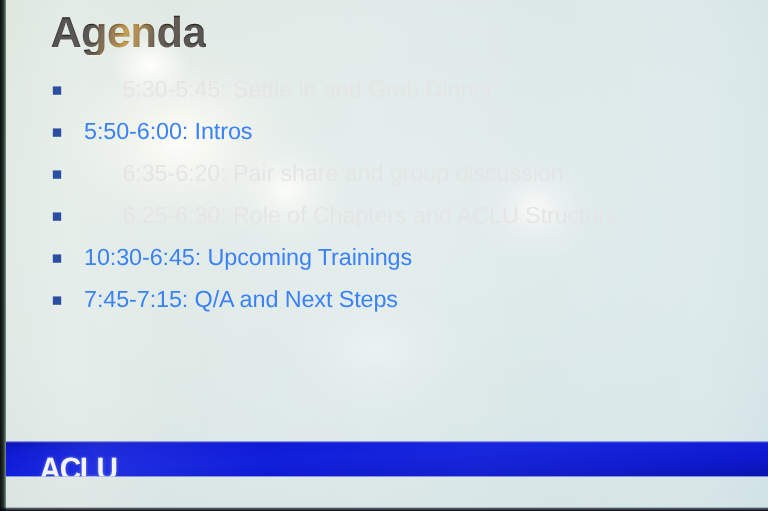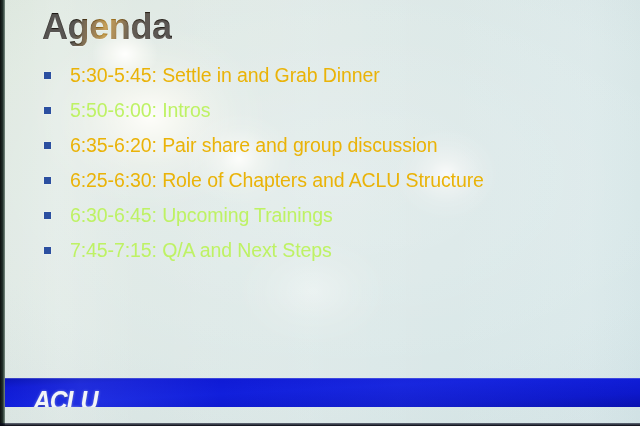--- a/index.html
+++ b/index.html
@@ -178,43 +178,42 @@
     width: 7px;
     height: 7px;
     margin-top: 14px;
     margin-right: 19px;
     background: #2b4fa0;
     box-shadow: 0 0 0 0.5px rgba(255,255,255,0.35);
   }
   .agenda-text {
     flex: 1 1 auto;
     font-size: 19.5px;
-    color: #bef264;
+    color: #3b82f6;
     letter-spacing: -0.1px;
     white-space: nowrap;
   }
   
-  .agenda-item[data-glare="strong"] .agenda-text { color: #eab308; }
+  .agenda-item[data-glare="strong"] .agenda-text { color: #e5e5e5; margin-left: 32px; }
 
   
   #aclu-bar {
     position: absolute;
     left: 4px;
-    top: 378px;
+    top: 368px;
     width: 636px;
     height: 29px;
     background: linear-gradient(177deg,
       #0a14b4 0%,
       #0f1ad4 16%,
       #111fdc 44%,
       #0d18cb 78%,
       #0a12b0 100%);
     box-shadow: inset 0 1px 0 rgba(255,255,255,0.18);
     overflow: hidden;
-    font-style: italic;
   }
   #aclu-bar-sheen {
     position: absolute;
     inset: 0;
     background: linear-gradient(90deg,
       rgba(255,255,255,0.00) 0%,
       rgba(120,140,255,0.16) 12%,
       rgba(255,255,255,0.00) 34%,
       rgba(90,110,245,0.10) 62%,
       rgba(255,255,255,0.00) 100%);
@@ -268,21 +267,21 @@
       <span class="agenda-text">6:35-6:20: Pair share and group discussion</span>
     </li>
 
     <li class="agenda-item" data-glare="strong">
       <span class="agenda-bullet"></span>
       <span class="agenda-text">6:25-6:30: Role of Chapters and ACLU Structure</span>
     </li>
 
     <li class="agenda-item">
       <span class="agenda-bullet"></span>
-      <span class="agenda-text">6:30-6:45: Upcoming Trainings</span>
+      <span class="agenda-text">10:30-6:45: Upcoming Trainings</span>
     </li>
 
     <li class="agenda-item">
       <span class="agenda-bullet"></span>
       <span class="agenda-text">7:45-7:15: Q/A and Next Steps</span>
     </li>
 
   </ul>
 
   <div id="aclu-bar">

